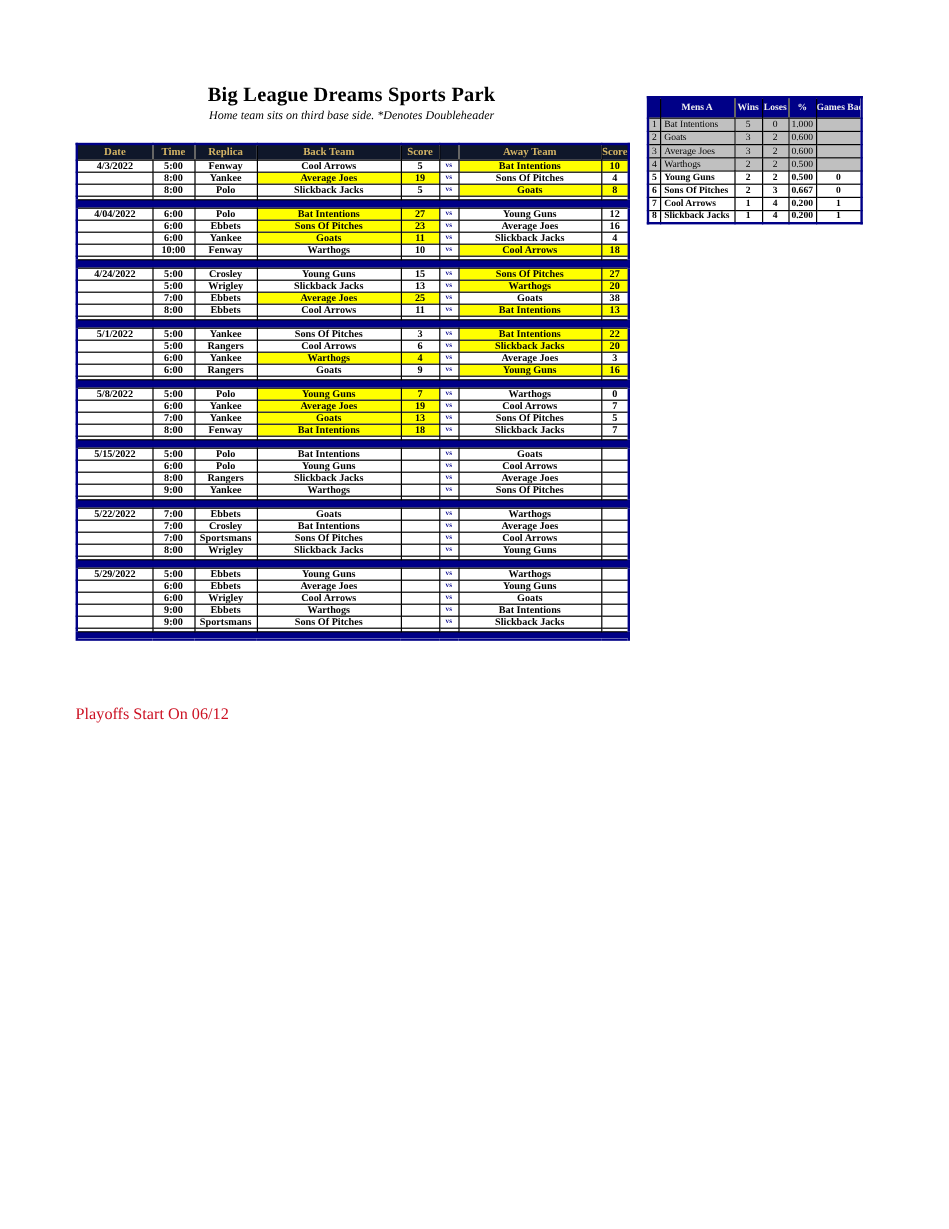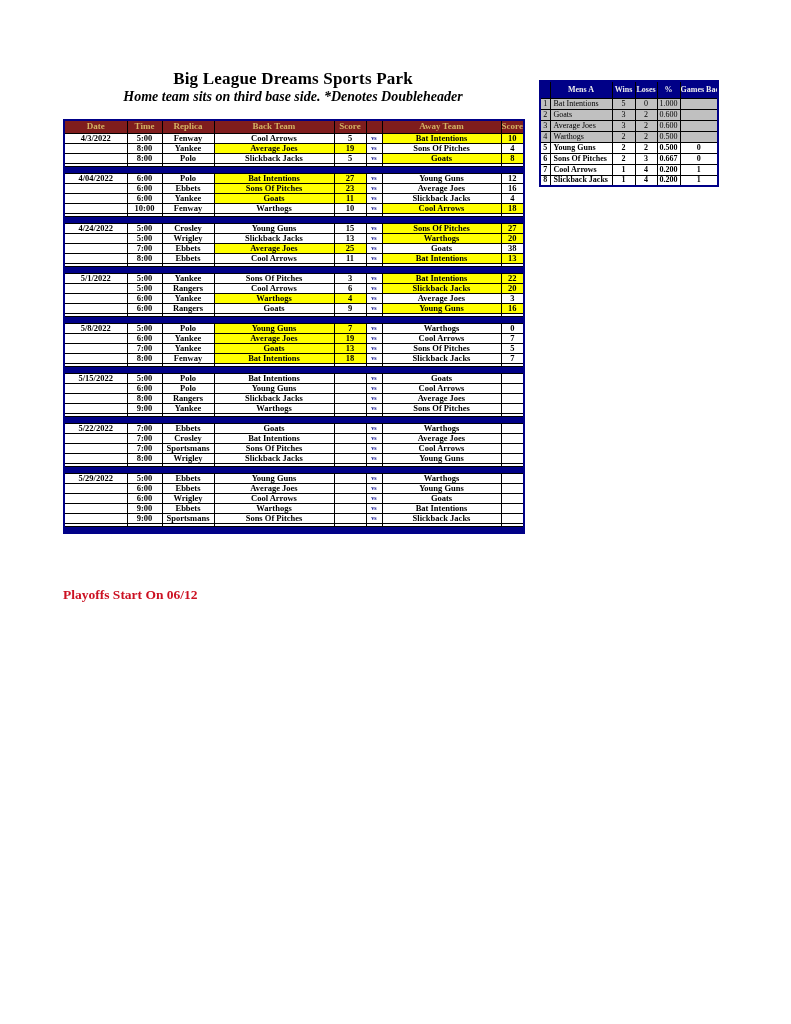--- a/index.html
+++ b/index.html
@@ -8,36 +8,36 @@
     width: 791px; height: 1024px;
     font-family: "Liberation Serif", "DejaVu Serif", serif;
     position: relative;
   }
   .page { position: relative; width: 791px; height: 1024px; background: #ffffff; overflow: hidden; }
 
   
   .header-block { position: absolute; left: 63px; top: 69px; width: 460px; text-align: center; color: #000; }
   .title    { font-size: 17px; font-weight: bold; line-height: 20px; letter-spacing: .2px; }
   .subtitle { font-size: 13px; font-weight: bold; line-height: 16px; margin-top: 2px; }
-  .note     { font-size: 14px; font-weight: bold; font-style: italic; line-height: 12px; margin-top: 2px; }
+  .note     { font-size: 10px; font-weight: normal; font-style: italic; line-height: 12px; margin-top: 2px; }
 
   
   table { border-collapse: collapse; table-layout: fixed; }
   #schedule {
     position: absolute; left: 63px; top: 119px; width: 460px;
     border: 2px solid #000087;
   }
   #schedule th, #schedule td {
     border: 1px solid #000;
     text-align: center; vertical-align: middle;
     overflow: hidden; white-space: nowrap;
     padding: 0; line-height: 1;
   }
   #schedule th {
-    background: #7f1d1d; color: #D2B365;
+    background: #0f172a; color: #D2B365;
     font-size: 9px; font-weight: bold; height: 13px;
   }
   #schedule td { font-size: 8.5px; font-weight: bold; color: #000; height: 10px; background: #fff; }
   #schedule td.vs { font-size: 6px; color: #000087; }
   #schedule td.win { background: #FFFF00; }
   #schedule tr.thin-row td { height: 3px; }
   #schedule tr.navy-row td { height: 7px; background: #000087; border-left: 2px solid #000087; border-right: 2px solid #000087; }
 
   
   #standings {
@@ -54,21 +54,21 @@
     font-size: 8px; font-weight: bold; height: 17px; text-align: center;
   }
   #standings td { font-size: 8px; color: #000; height: 11px; text-align: center; background: #fff; }
   #standings td.team { text-align: left; padding-left: 3px; }
   #standings tr.shaded td { background: #C0C0C0; font-weight: normal; }
   #standings tr.plain td { background: #ffffff; font-weight: bold; }
 
   
   .playoffs {
     position: absolute; left: 63px; top: 587px;
-    color: #CC1122; font-size: 13.5px; font-weight: bold; line-height: 16px;
+    color: #CC1122; font-size: 13.5px; font-weight: normal; line-height: 16px;
   }
 </style>
 </head>
 <body>
 
 <div class="page">
 
   <div class="header-block">
     <div class="title">Big League Dreams Sports Park</div>
     <div class="note">Home team sits on third base side.  *Denotes Doubleheader</div>

